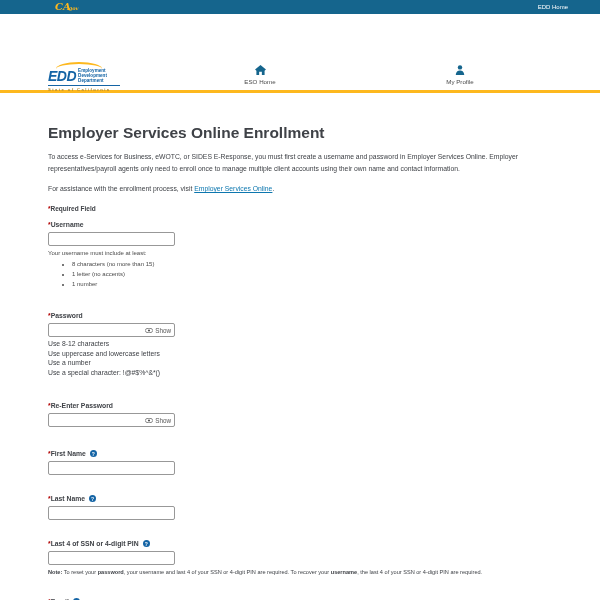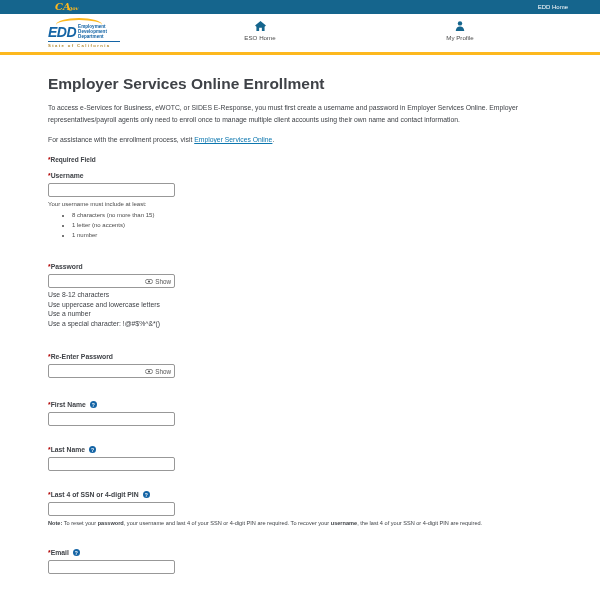--- a/index.html
+++ b/index.html
@@ -26,24 +26,25 @@
     font-weight:bold;
     font-size:10px;
     line-height:10px;
     cursor:pointer;
   }
   .ca-logo .gov { font-size:5px; font-style:italic; margin-left:-2px; }
   .topbar-link { color:#ffffff; font-size:6px; text-decoration:none; cursor:pointer; }
 
   
   .header {
-    height:41px;
+    height:35px;
     background:#ffffff;
     border-bottom:3px solid #fdb81e;
     position:relative;
+    margin-top:44px;
   }
   .edd-logo {
     position:absolute; left:48px; top:4px; cursor:pointer; width:72px;
   }
   .edd-arc {
     width:46px; height:7px;
     border-top:2.5px solid #f backgrounds;
     border-top:2.5px solid #fdb81e;
     border-radius:50% 50% 0 0 / 100% 100% 0 0;
     margin-left:8px;
@@ -70,21 +71,21 @@
     display:flex; flex-direction:column; align-items:center; gap:3px;
     font-size:6.2px; color:#4a4a4a; cursor:pointer; width:70px;
   }
   .nav-eso { left:225px; }
   .nav-profile { left:425px; }
   .nav-item svg { display:block; }
 
   
   .content { padding:0 48px; }
   .page-title {
-    margin-top:20px;
+    margin-top:31px;
     font-size:15.5px;
     font-weight:600;
     color:#3f4247;
   }
   .intro { font-size:6.8px; line-height:12px; margin-top:9px; }
   .assist { font-size:6.8px; margin-top:10px; }
   .link { color:#0d77af; text-decoration:underline; cursor:pointer; }
   .required-note { font-size:6.5px; font-weight:bold; margin-top:13px; }
   .req { color:#b30000; }
 

